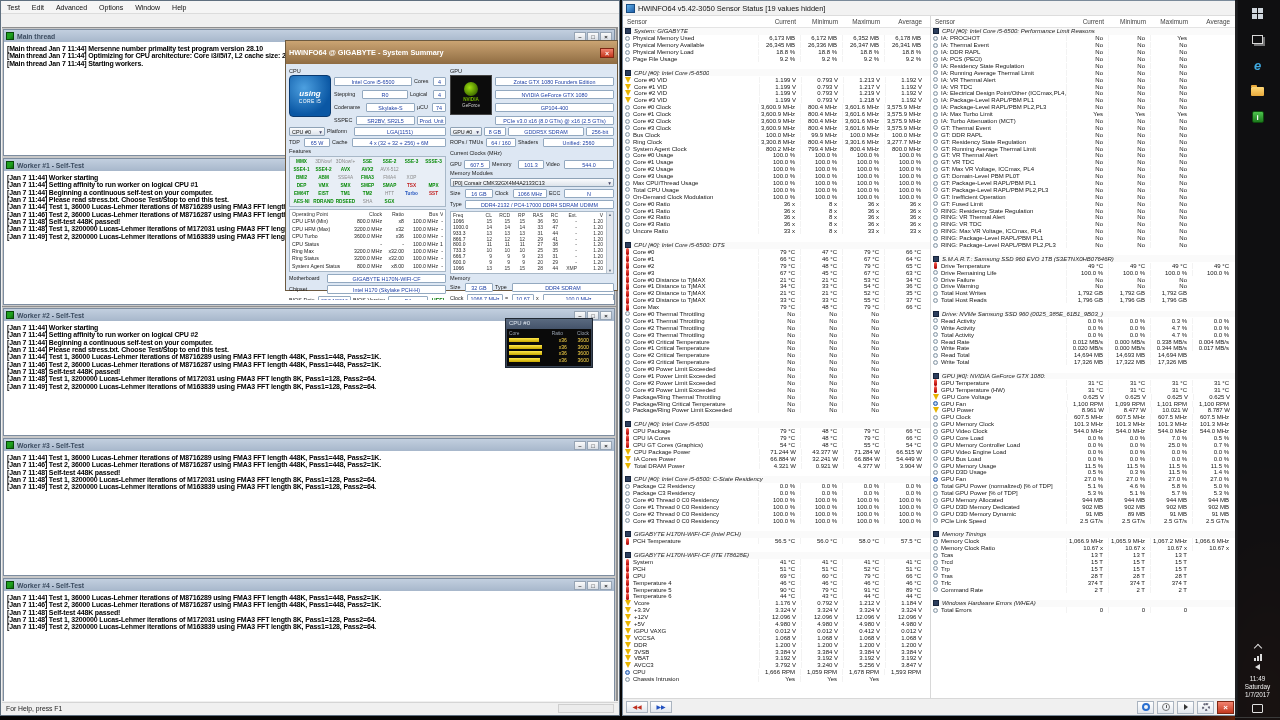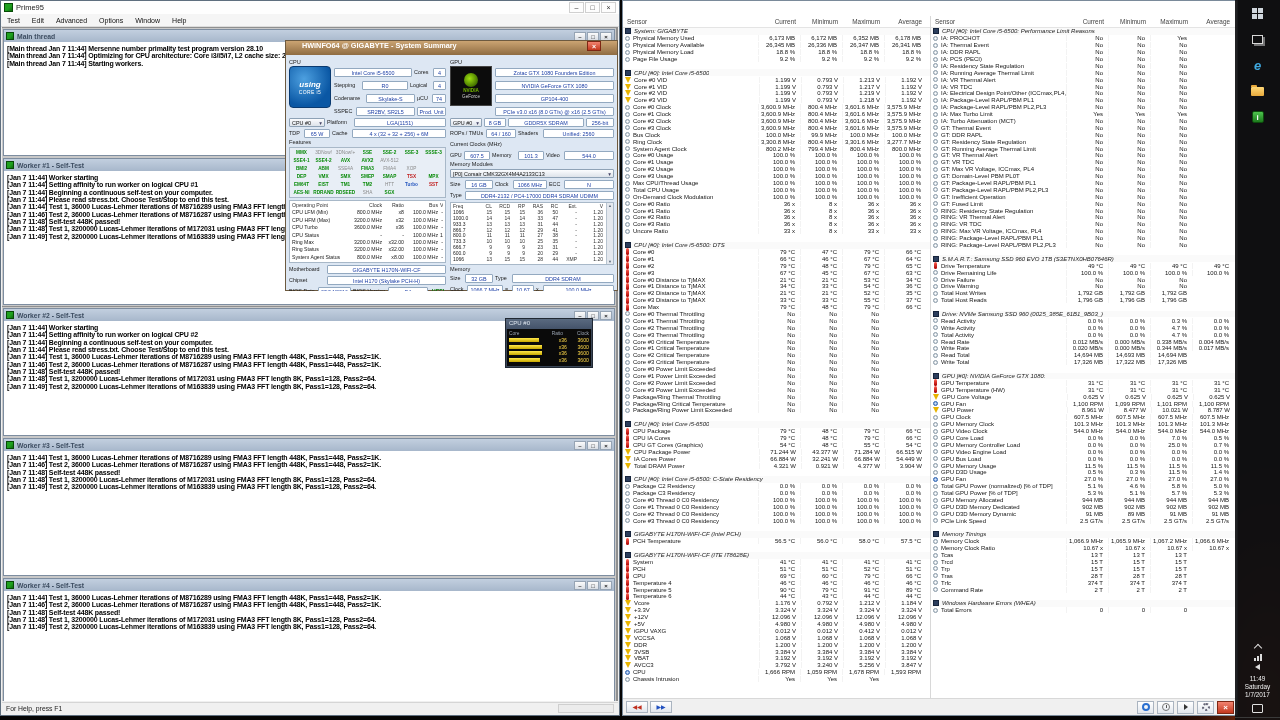--- a/index.html
+++ b/index.html
@@ -23,21 +23,21 @@
   .ctitle{height:12px;display:flex;align-items:center;background:linear-gradient(#c2cfdf,#a7b7cb);padding:0 2px;font-size:6.8px;font-weight:bold;color:#3c4c60}
   .ctitle .p95-ico{width:8px;height:8px}
   .cwb{width:12px;height:9px;font-size:6px;line-height:8px;text-align:center;color:#222;background:linear-gradient(#fbfbfb,#d9dee5);border:1px solid #96a4b4}
   .clog{position:absolute;top:13px;left:0;right:0;bottom:0;background:#fff;padding:2px 3px;overflow:hidden}
   .logline{font-size:7px;font-weight:bold;line-height:7.35px;color:#000;white-space:nowrap;letter-spacing:-.15px}
   .p95-status{position:absolute;left:1px;right:1px;bottom:1px;height:12px;background:#f0f0f0;border-top:1px solid #d5d5d5;
     display:flex;align-items:center;font-size:6.8px;color:#222;padding:0 4px}
   .sb-pane{margin-left:auto;width:56px;height:9px;border:1px solid #cfcfcf;background:#ececec}
   
   .sum{position:absolute;left:285px;top:40px;width:333px;height:251px;background:#dde7f3;border:1px solid #6d5a40;z-index:30}
-  .sum-title{height:14px;background:linear-gradient(#cba473,#8f6c42);display:flex;align-items:flex-start;padding:0 16px;color:#fff;font-size:7.3px;font-weight:bold}
+  .sum-title{height:23px;background:linear-gradient(#cba473,#8f6c42);display:flex;align-items:center;padding:0 3px;color:#fff;font-size:7.3px;font-weight:bold}
   .sum-close{margin-left:auto;width:14px;height:10px;background:linear-gradient(#f2836f,#c3371d);border:1px solid #7e2713;color:#fff;
     font-size:7px;line-height:9px;text-align:center;font-weight:bold}
   .sum-body{display:flex;gap:4px;padding:3px;height:236px;overflow:hidden}
   .scol-l{width:157px;flex:none}
   .scol-r{flex:1;min-width:0}
   .seclbl{font-size:5.6px;color:#222;margin:1px 0}
   .badge-row{display:flex;gap:3px}
   .intelbadge{width:42px;height:42px;flex:none;border-radius:4px;background:radial-gradient(circle at 35% 30%,#4da0e0,#0a57a4 70%);
     border:1px solid #0a3a70;color:#fff;display:flex;flex-direction:column;align-items:center;justify-content:center;font-size:6px}
   .intelbadge .b1{font-style:italic;font-weight:bold;font-size:8px}
@@ -134,29 +134,20 @@
   .clockblk{margin-top:5px;text-align:center;color:#f0f0f0;font-size:6.4px;line-height:8px}
   .action{margin:5px 0 2px;width:11px;height:9px;border:1px solid #e0e0e0;border-radius:1px}
   .showdesk{width:45px;height:3px;border-top:1px solid #3a3a3a;margin-top:2px}
 </style>
 </head>
 <body>
 
 <div class="desktop"></div>
 
 <div class="p95">
-  <div class="p95-title">
-    <span class="p95-ico"></span>
-    <span class="ttl">Prime95</span>
-    <span class="wctl">
-        <span class="wb">–</span>
-        <span class="wb">□</span>
-        <span class="wb">×</span>
-      </span>
-  </div>
   <div class="menu">
       <span class="mi">Test</span>
       <span class="mi">Edit</span>
       <span class="mi">Advanced</span>
       <span class="mi">Options</span>
       <span class="mi">Window</span>
       <span class="mi">Help</span>
     </div>
   <div class="mdi">
     <div class="child" style="top:2px;height:127px">
@@ -660,20 +651,24 @@
         <div class="gr">
           <span class="gbar" style="width: 31px;"></span>
           <span class="gv">x36</span>
           <span class="gv2">3600</span>
         </div>
       </div>
   </div>
 </div>
 
 <div class="sen">
+  <div class="sen-title">
+    <span class="sen-ico"></span>
+    <span class="ttl">HWiNFO64 v5.42-3050 Sensor Status [19 values hidden]</span>
+  </div>
   <div class="sen-body">
     <div class="sgroup">
       <div class="shead">
         <span class="hl">Sensor</span>
         <span class="hv">Current</span>
         <span class="hv">Minimum</span>
         <span class="hv">Maximum</span>
         <span class="hv">Average</span>
       </div>
       <div>

